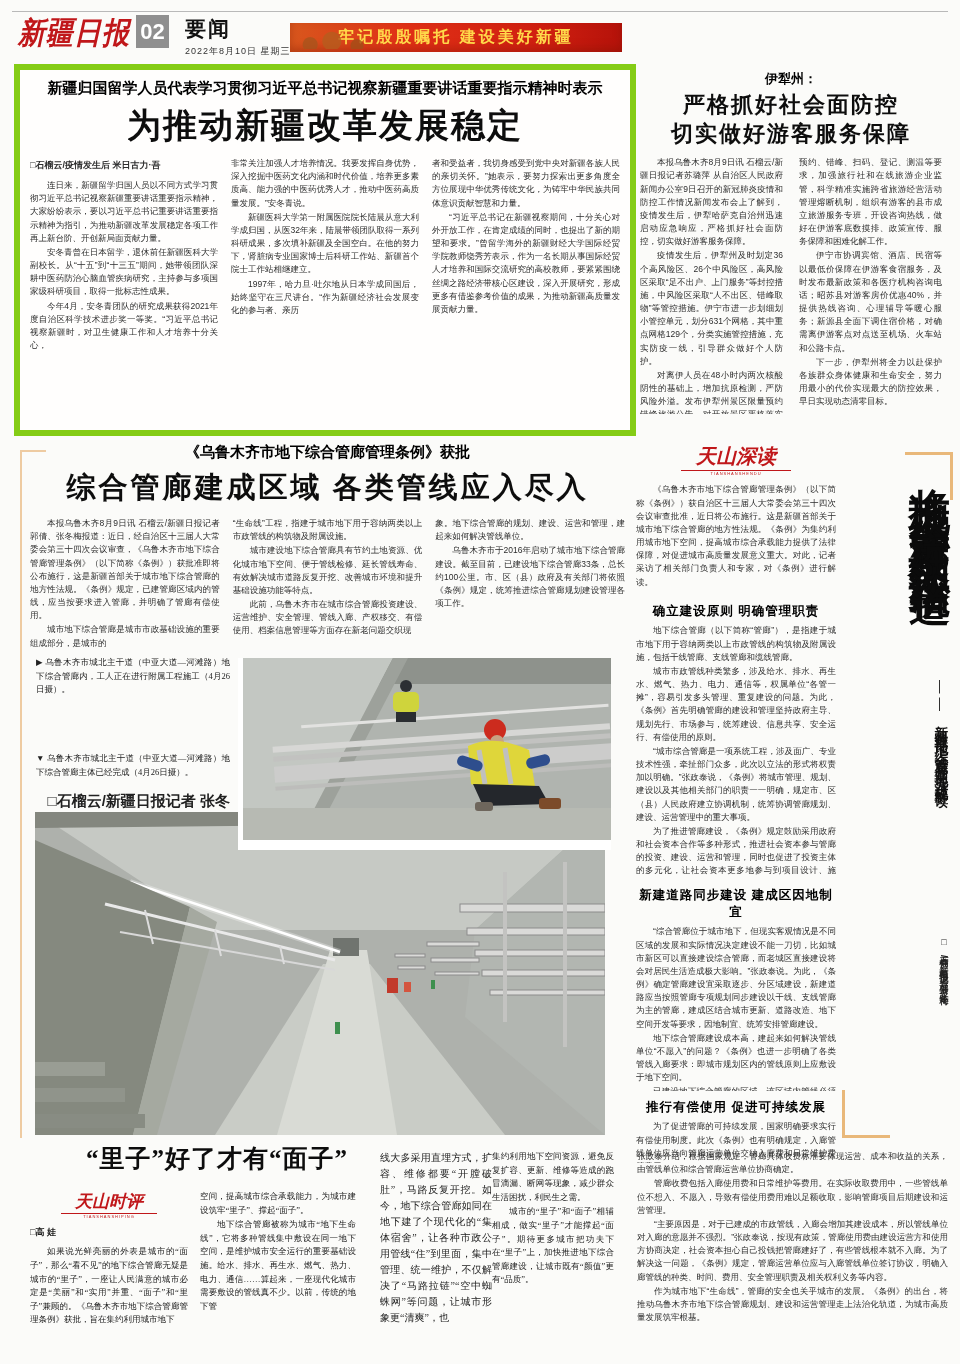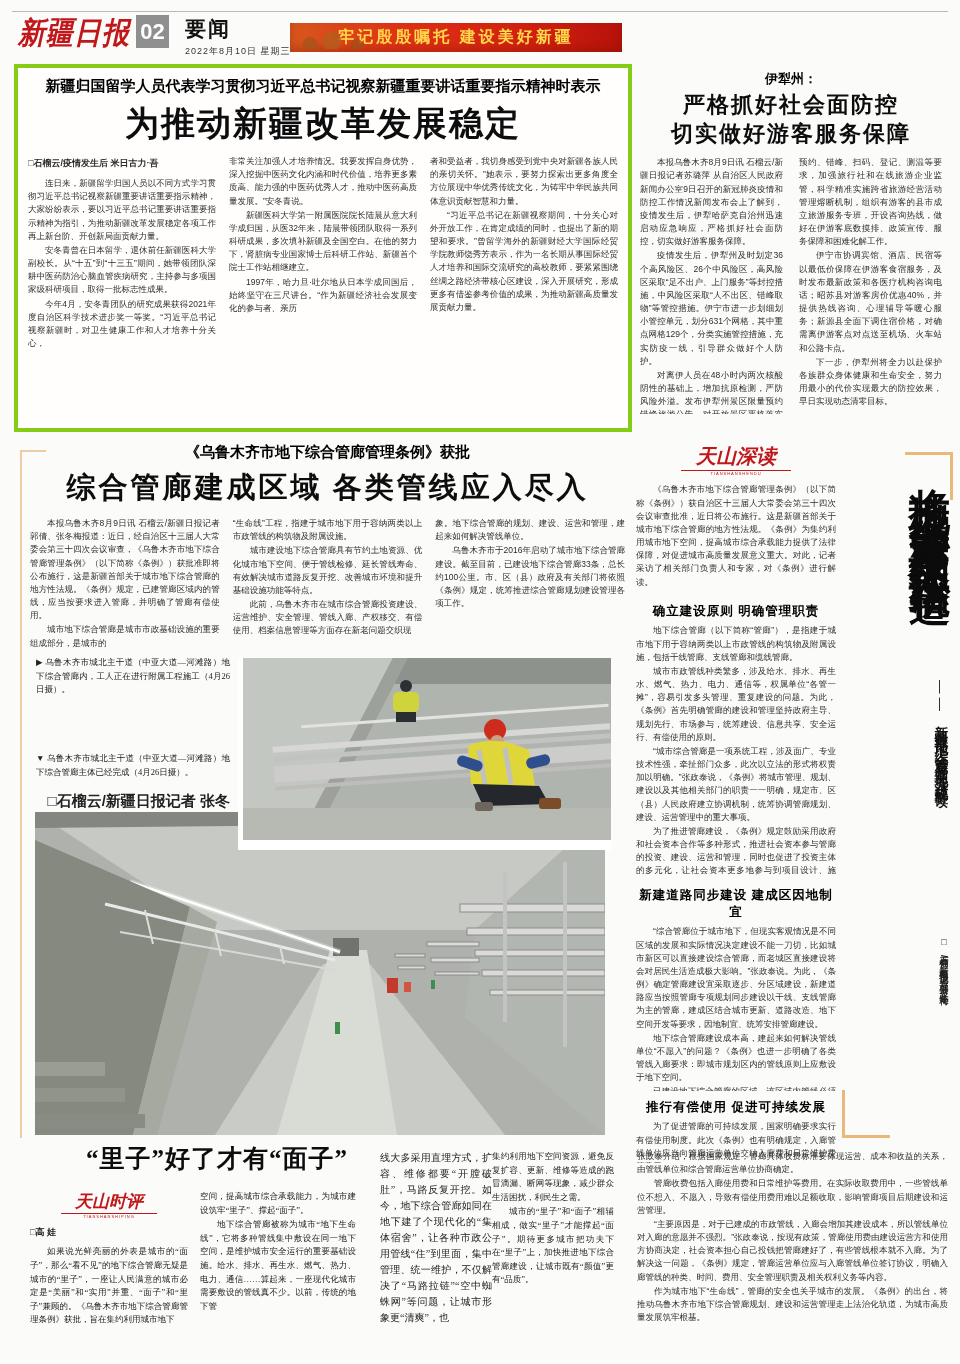--- a/index.html
+++ b/index.html
@@ -17,21 +17,21 @@
   .date-line{font-size:9px;color:#333;letter-spacing:1px;margin-top:2px;}
   .banner{background:linear-gradient(90deg,#d8571d 0%,#e03016 35%,#d01f10 75%,#b5120a 100%);
           color:#ffd94a;font-weight:bold;font-size:16px;letter-spacing:3px;
           display:flex;align-items:center;justify-content:center;
           box-shadow:inset 0 -4px 8px rgba(120,20,0,.35);}
   .banner .mt{position:absolute;left:4px;top:4px;width:90px;height:22px;opacity:.8;
       background:radial-gradient(circle at 18% 80%,#a9541c 0 7px,transparent 8px),
                  radial-gradient(circle at 42% 65%,#b65d1e 0 9px,transparent 10px),
                  radial-gradient(circle at 70% 85%,#a34f18 0 6px,transparent 7px);}
   
-  .red-box{border:4px solid #84cc16;background:#fffefd;}
+  .red-box{border:6px solid #84cc16;background:#fffefd;}
   .kicker{font-weight:bold;text-align:center;color:#000;}
   .headline-xl{font-size:34px;font-weight:bold;text-align:center;letter-spacing:2px;line-height:1.15;color:#0d0d0d;}
   .headline-lg{font-size:22px;font-weight:bold;text-align:center;letter-spacing:2px;line-height:1.3;color:#0d0d0d;}
   .headline-md{font-size:29px;font-weight:bold;text-align:center;letter-spacing:1px;color:#0d0d0d;}
   .cols{display:flex;}
   .col{overflow:hidden;text-align:justify;}
   .body-text{font-size:8.5px;line-height:1.55;color:#2d2d2d;}
   .para{text-indent:2em;margin:0 0 1px 0;}
   .noindent-first .para:first-child{text-indent:0;}
   .byline{font-weight:bold;font-size:9px;margin:2px 0 6px 0;text-indent:0;}

